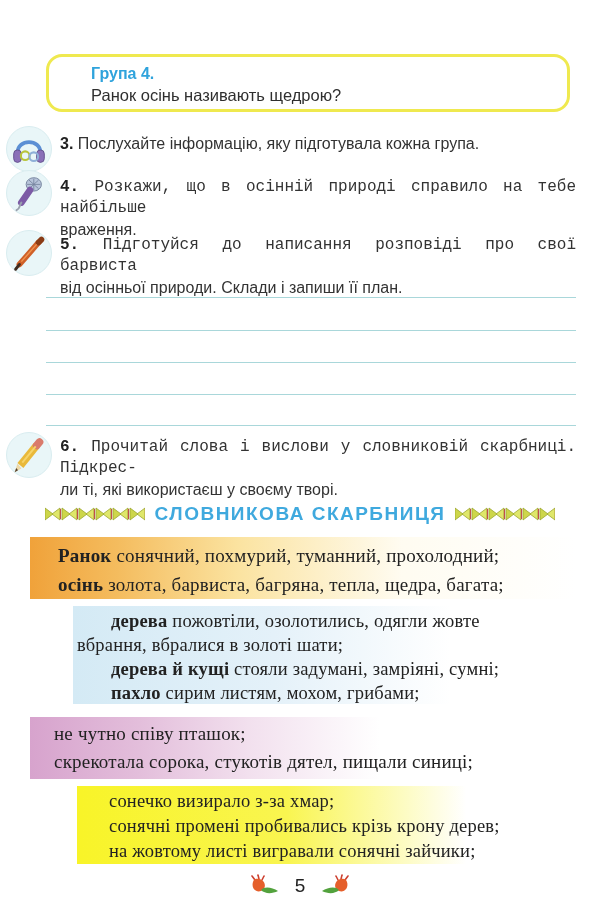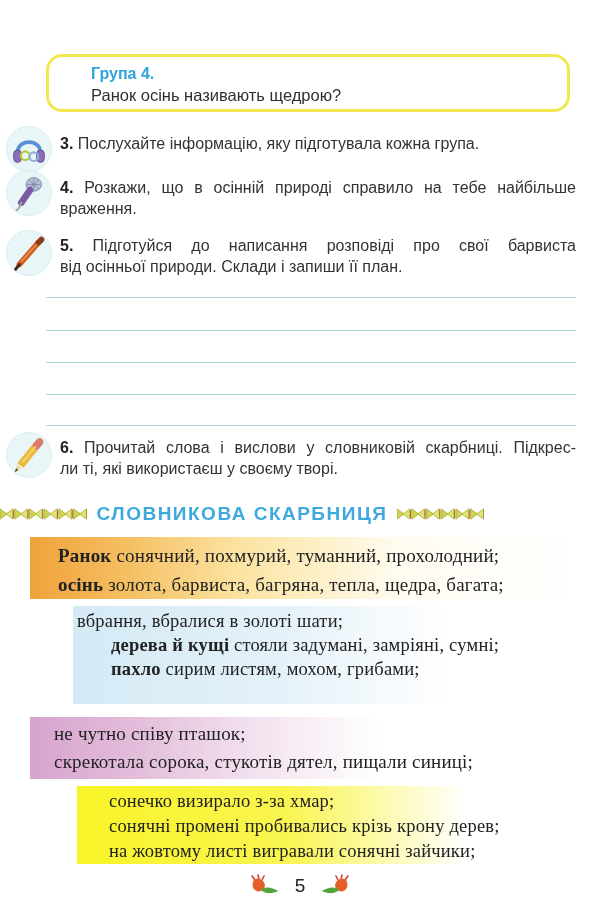--- a/index.html
+++ b/index.html
@@ -21,31 +21,31 @@
   .icon-badge {
     position:absolute; left:6px; width:46px; height:46px; border-radius:50%;
     background:#e9f6f8; border:1px solid #d9edf0; box-sizing:border-box;
   }
   .task {
     position:absolute; left:60px; width:516px;
     color:#333333; font-size:16px; line-height:21px;
   }
   .task .num { font-weight:bold; color:#222222; }
   .tline { text-align:left; }
-  .jline { text-align:justify; text-align-last:justify; }
+  .jline { text-align:justify; text-align-last:justify;font-family:Liberation Mono, monospace; }
 
   
   .wline {
     position:absolute; left:46px; width:530px; height:0;
     border-top:1.5px solid #a9d7da;
   }
 
   
   .vocab-header {
-    position:absolute; left:0; top:503px; width:484px;
+    position:absolute; left:0; top:503px; width:600px;
     display:flex; align-items:center; justify-content:center; gap:10px;
   }
   .vocab-title {
     color:#3fa9de; font-weight:bold; font-size:19px; letter-spacing:1.5px;
     white-space:nowrap;
   }
 
   
   .vblock { position:absolute; box-sizing:border-box; }
   .vline {
@@ -188,20 +188,21 @@
         <use href="#orn2" x="85"></use>
     </svg>
   </div>
 
   <div class="vblock b1">
     <div class="vline"><b>Ранок</b><span> сонячний, похмурий, туманний, прохолодний;</span></div>
     <div class="vline"><b>осінь</b><span> золота, барвиста, багряна, тепла, щедра, багата;</span></div>
   </div>
 
   <div class="vblock b2">
+    <div class="vline ind"><b>дерева</b><span> пожовтіли, озолотились, одягли жовте</span></div>
     <div class="vline"><b></b><span>вбрання, вбралися в золоті шати;</span></div>
     <div class="vline ind"><b>дерева й кущі</b><span> стояли задумані, замріяні, сумні;</span></div>
     <div class="vline ind"><b>пахло</b><span> сирим листям, мохом, грибами;</span></div>
   </div>
 
   <div class="vblock b3">
     <div class="vline"><b></b><span>не чутно співу пташок;</span></div>
     <div class="vline"><b></b><span>скрекотала сорока, стукотів дятел, пищали синиці;</span></div>
   </div>
 

